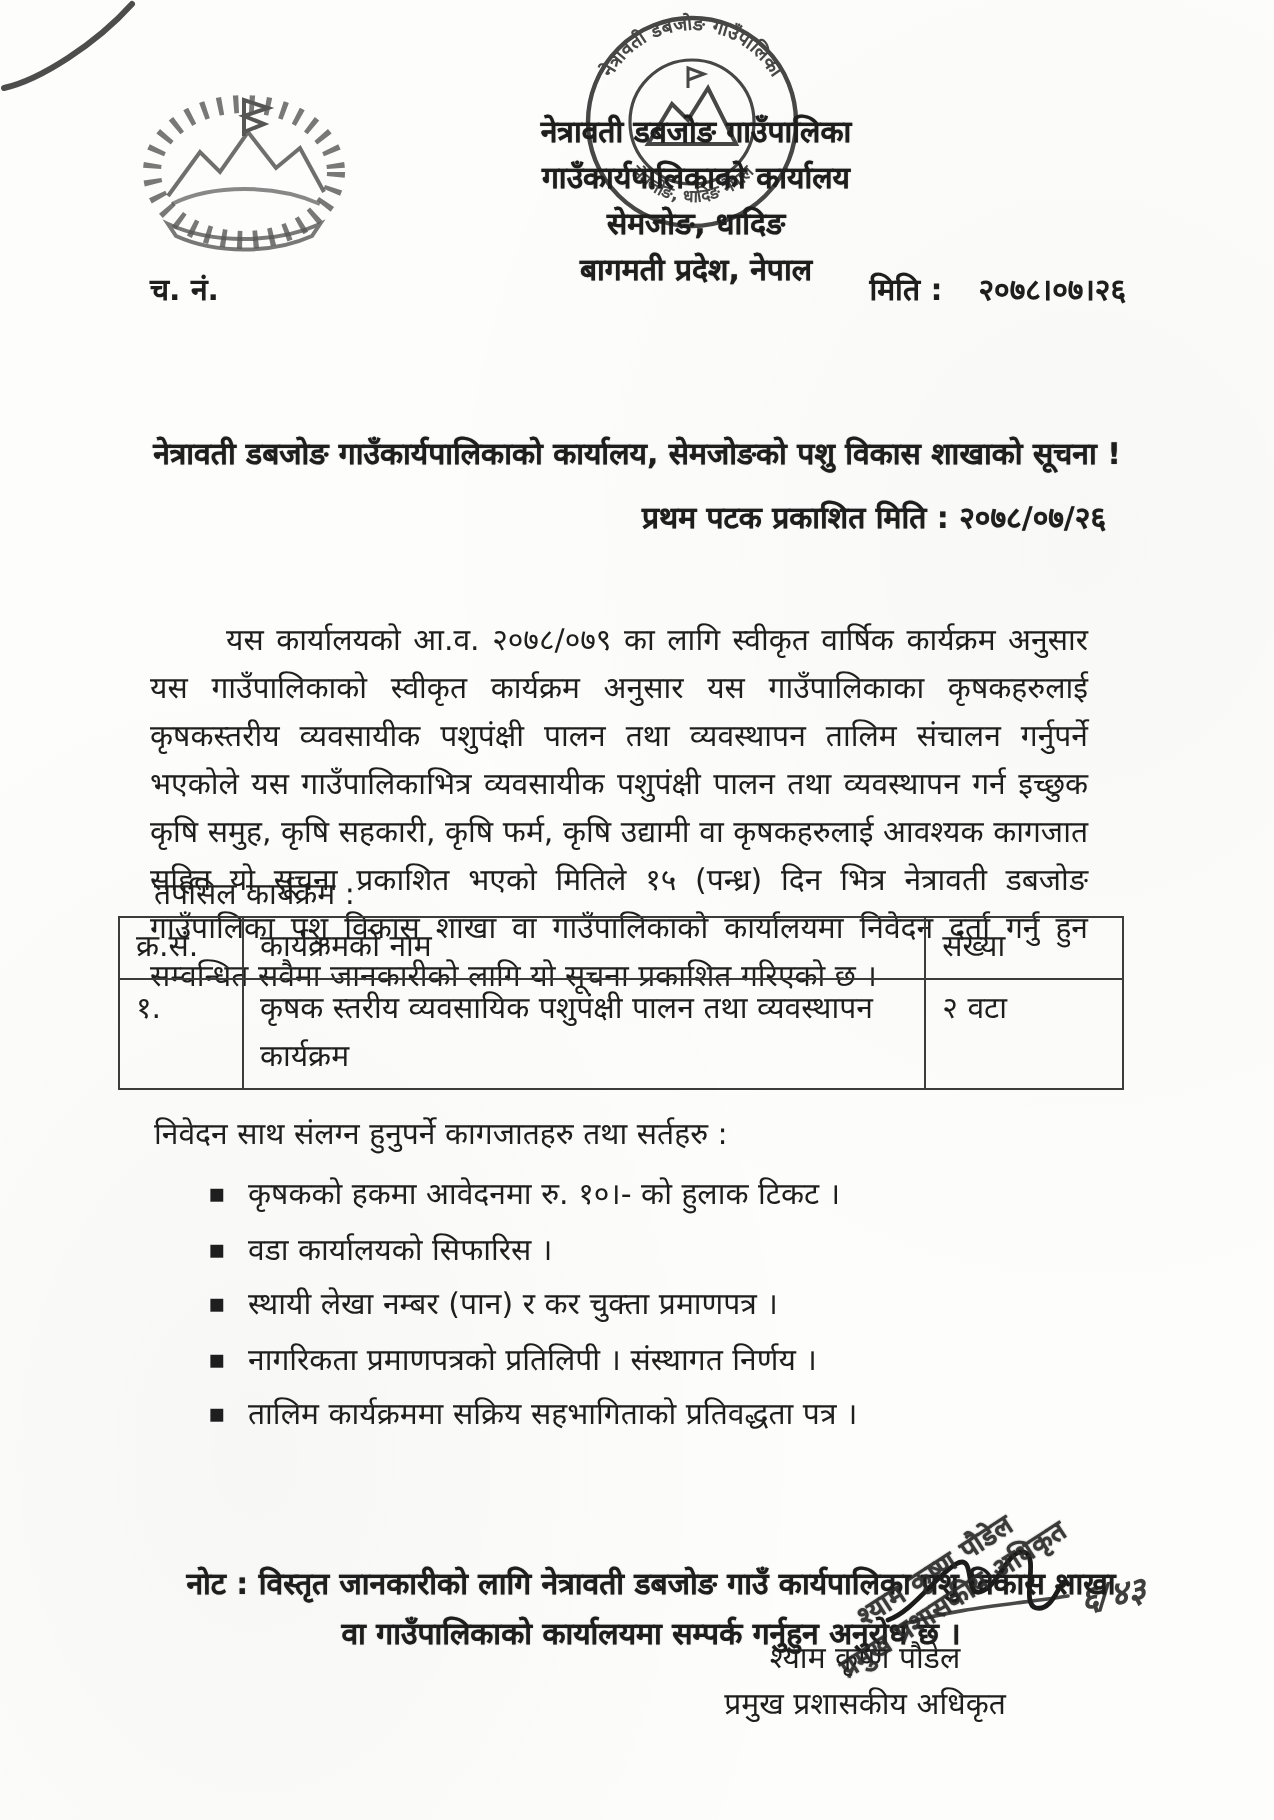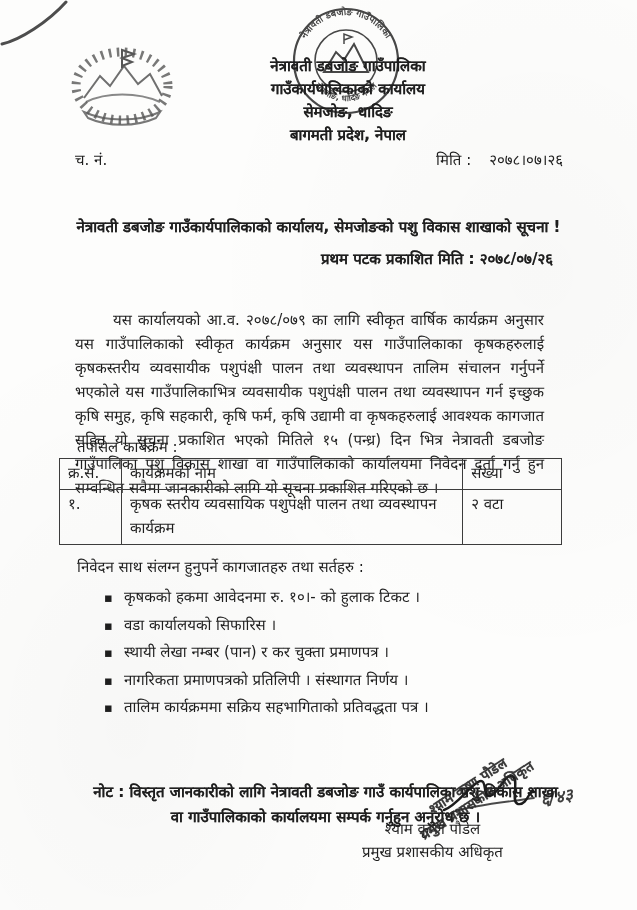--- a/index.html
+++ b/index.html
@@ -24,21 +24,21 @@
   .pen-mark { position: absolute; left: 0; top: 0; width: 85px; height: 55px; opacity: .8; }
   .emblem { position: absolute; left: 66px; top: 42px; width: 112px; height: 88px; opacity: .85; }
   .seal   { position: absolute; left: 284px; top: 0px; width: 124px; height: 122px; opacity: .88; z-index: 1; }
   .header-text {
     position: absolute; left: 198px; top: 55px; width: 300px;
     text-align: center; font-weight: bold; line-height: 23px; z-index: 2;
     text-shadow: 0 0 .5px rgba(0,0,0,.55);
   }
 
   
-  .meta { position: absolute; left: 75px; right: 74px; top: 148px; line-height: 24px; }
+  .meta { position: absolute; left: 75px; right: 74px; top: 133px; line-height: 24px; font-weight: bold; }
   .meta .right { position: absolute; right: 0; top: 0; }
   .meta .gap { display: inline-block; width: 18px; }
 
   
   .subject {
     position: absolute; left: 40px; right: 40px; top: 216px;
     text-align: center; font-weight: bold;
     text-shadow: 0 0 .5px rgba(0,0,0,.5);
   }
   .publish-line {

